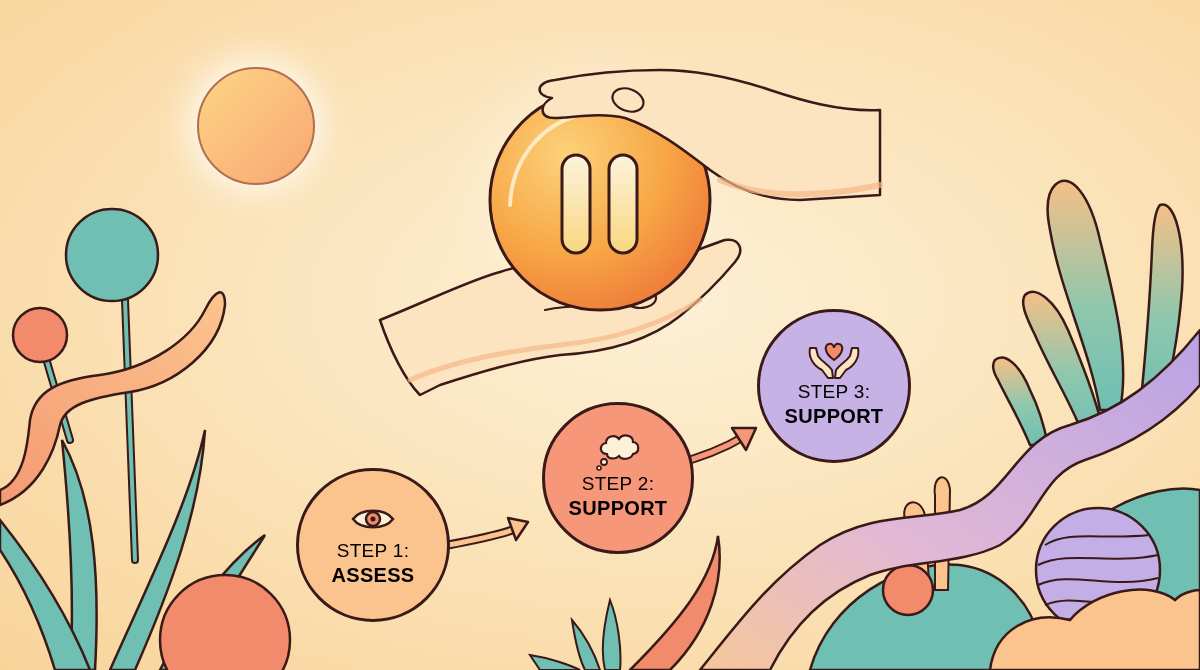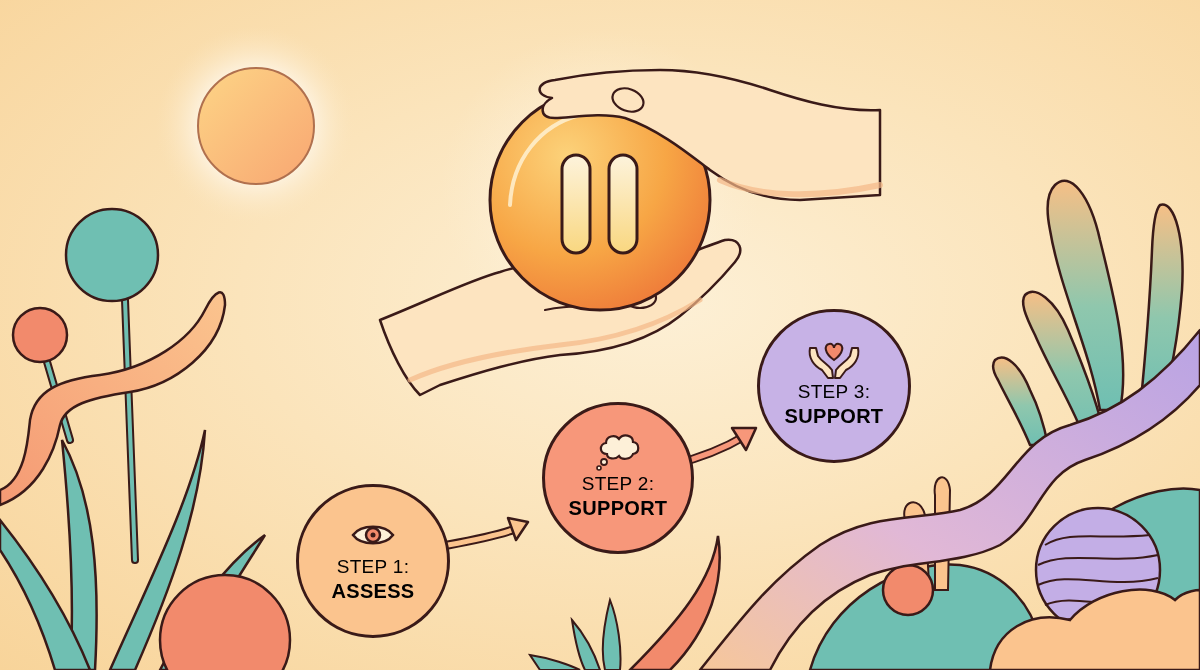--- a/index.html
+++ b/index.html
@@ -6,21 +6,21 @@
   body { width:1200px; height:670px; overflow:hidden; position:relative;
     background: radial-gradient(ellipse at 55% 45%, #fdf0d6 0%, #fbe4bb 45%, #f8d49a 100%);
     font-family: "Liberation Sans", "DejaVu Sans", sans-serif; }
   #scene { position:absolute; left:0; top:0; width:1200px; height:670px; }
   .step { position:absolute; border:3px solid #3a1a18; border-radius:50%;
     display:flex; flex-direction:column; align-items:center; justify-content:center;
     box-sizing:border-box; color:#000000; text-align:center; }
   .step .num { font-size:19px; font-weight:400; letter-spacing:0.3px; margin-top:2px; }
   .step .name { font-size:20px; font-weight:700; letter-spacing:0.3px; margin-top:2px; }
   .step .ic { height:30px; display:flex; align-items:center; justify-content:center; margin-bottom:4px; }
-  #step1 { left:296px; top:484px; width:154px; height:154px; background:#fbc48e; }
+  #step1 { left:296px; top:468px; width:154px; height:154px; background:#fbc48e; }
   #step2 { left:542px; top:402px; width:152px; height:152px; background:#f7977a; }
   #step3 { left:757px; top:309px; width:154px; height:154px; background:#c7b2e6; }
 </style>
 </head>
 <body>
 
 <svg id="scene" viewBox="0 0 1200 670" xmlns="http://www.w3.org/2000/svg">
   <defs>
     <radialGradient id="sunGlow" cx="50%" cy="50%" r="50%">
       <stop offset="0%" stop-color="#fffaf0" stop-opacity="1"></stop>

